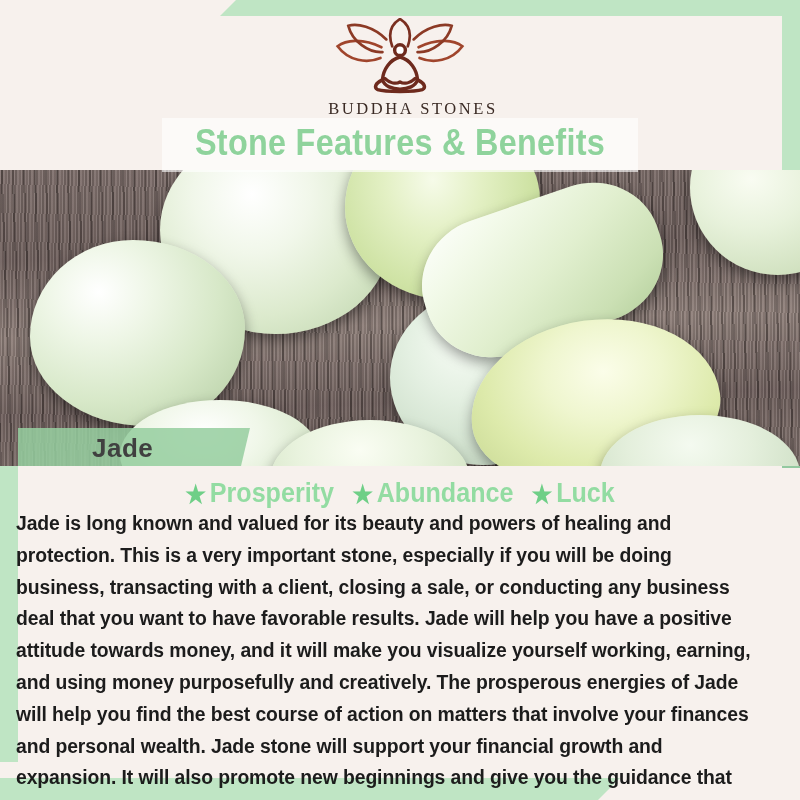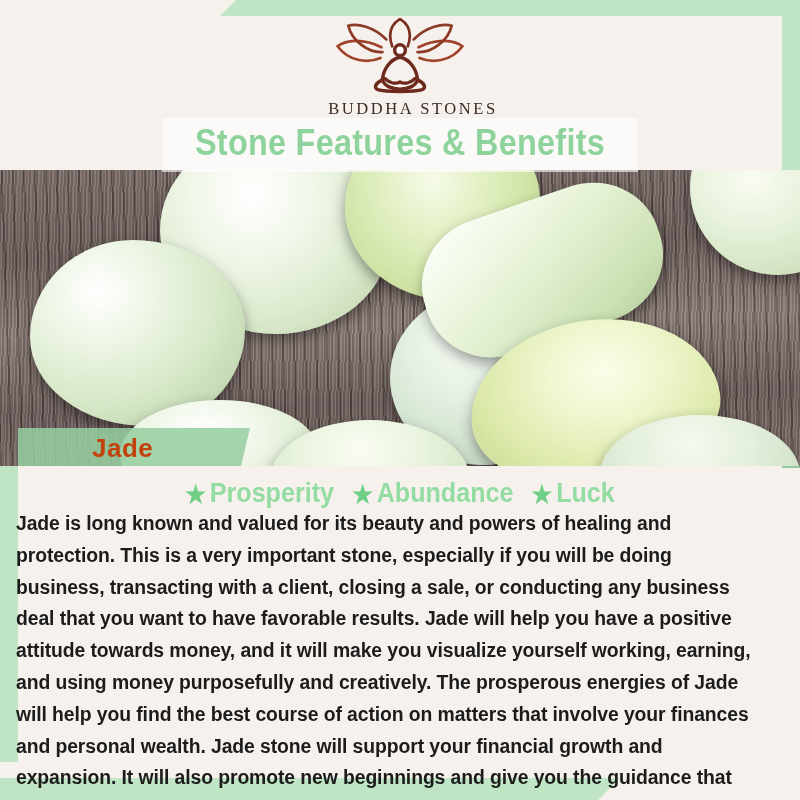--- a/index.html
+++ b/index.html
@@ -227,21 +227,21 @@
     clip-path: polygon(0 0, 100% 0, calc(100% - 9px) 100%, 0 100%);
     z-index: 8;
   }
   .name-text {
     position: absolute;
     top: 433px;
     left: 92px;
     z-index: 9;
     font-size: 26px;
     font-weight: bold;
-    color: #c2410c;
+    color: #404040;
     letter-spacing: 0.5px;
   }
 
   
   .benefits {
     position: absolute;
     top: 478px;
     left: 0;
     width: 800px;
     text-align: center;

